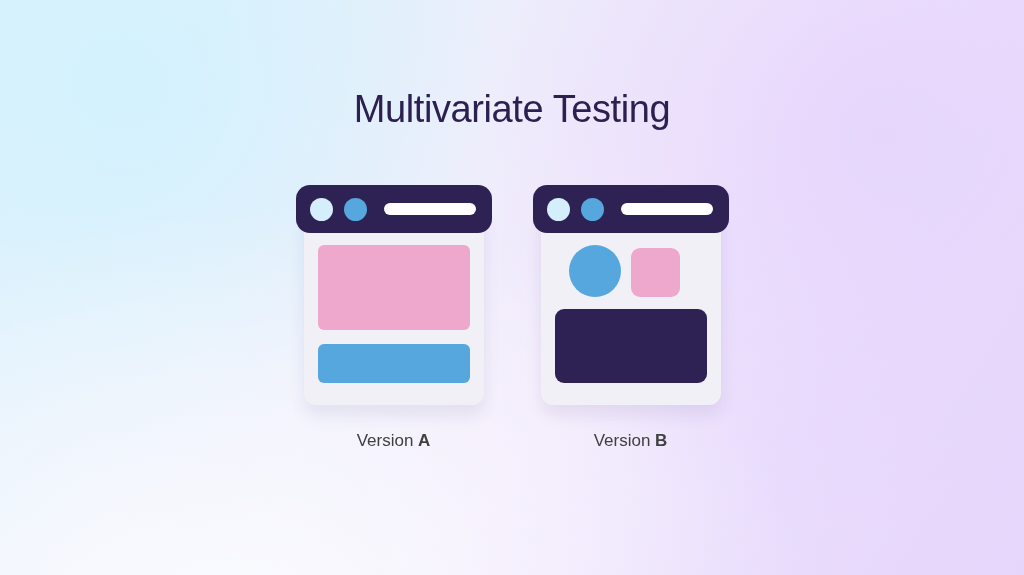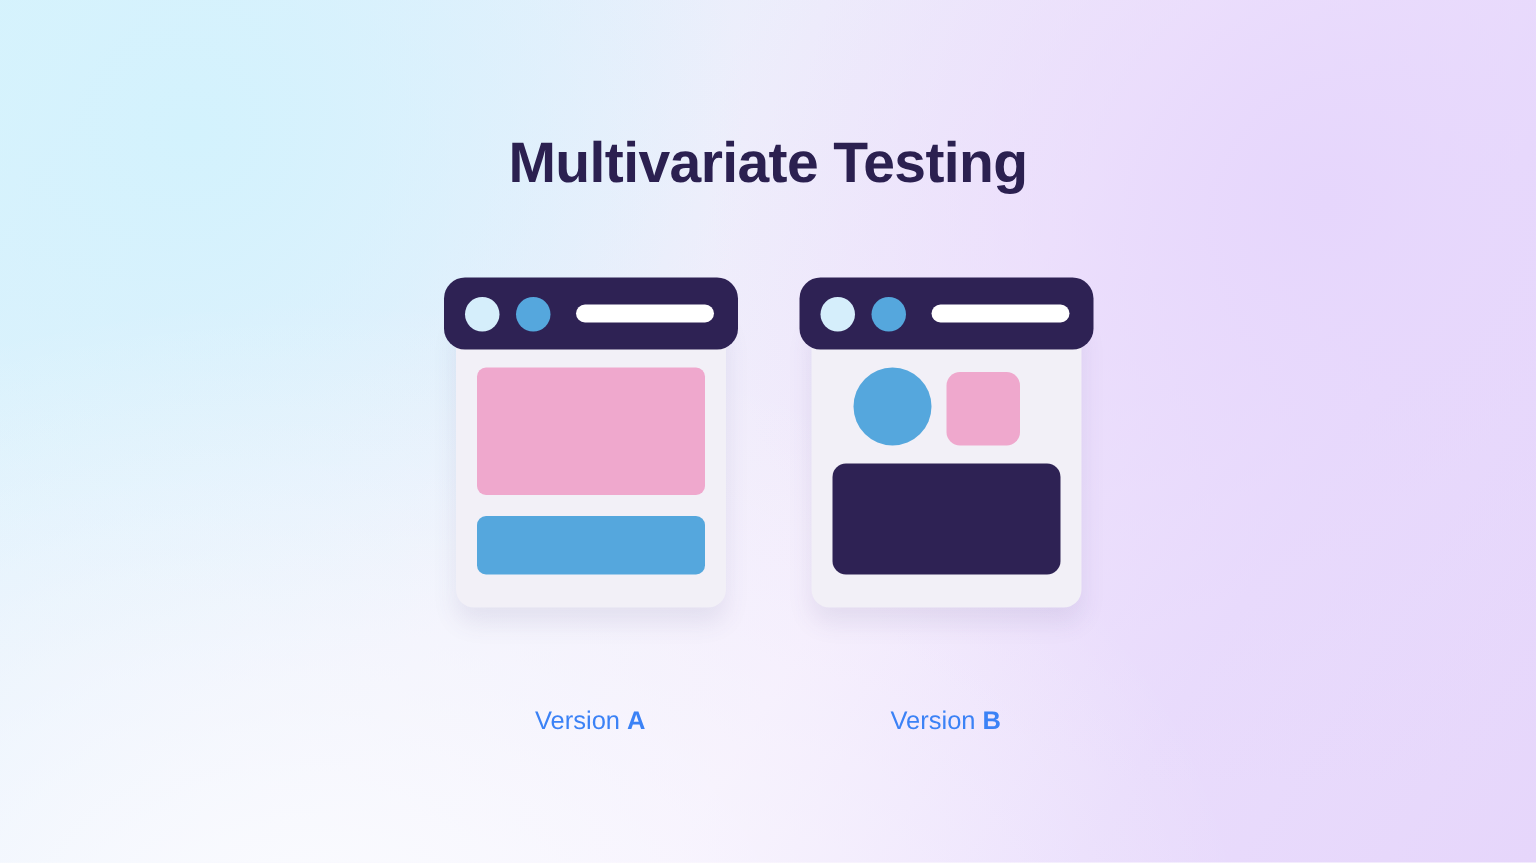--- a/index.html
+++ b/index.html
@@ -43,21 +43,21 @@
     position:relative;
     width:1024px; height:575px;
   }
 
   
   .page-title {
     position:absolute;
     top:88px; left:0; right:0;
     text-align:center;
     font-size:38px;
-    font-weight:bold;
+    font-weight:normal;
     letter-spacing:-0.4px;
     color:#2b2050;
   }
 
   
   .cards {
     position:absolute;
     top:185px; left:0; right:0;
     display:flex;
     justify-content:center;
@@ -127,23 +127,23 @@
   .blk { position:absolute; }
   .blk.pink   { background:#efa8cd; }
   .blk.blue   { background:#55a7dd; }
   .blk.dark   { background:#2e2254; }
   .blk.rect   { border-radius:6px; }
   .blk.circle { border-radius:50%; }
   .blk.sq     { border-radius:9px; }
 
   
   .caption {
-    margin-top:64px;
+    margin-top:24px;
     font-size:17px;
-    color:#3b82f6;
+    color:#404040;
     white-space:nowrap;
   }
   .caption .ver-letter {
     font-weight:bold;
   }
 </style>
 </head>
 <body>
 
 <div class="bg-wash-a"></div>

